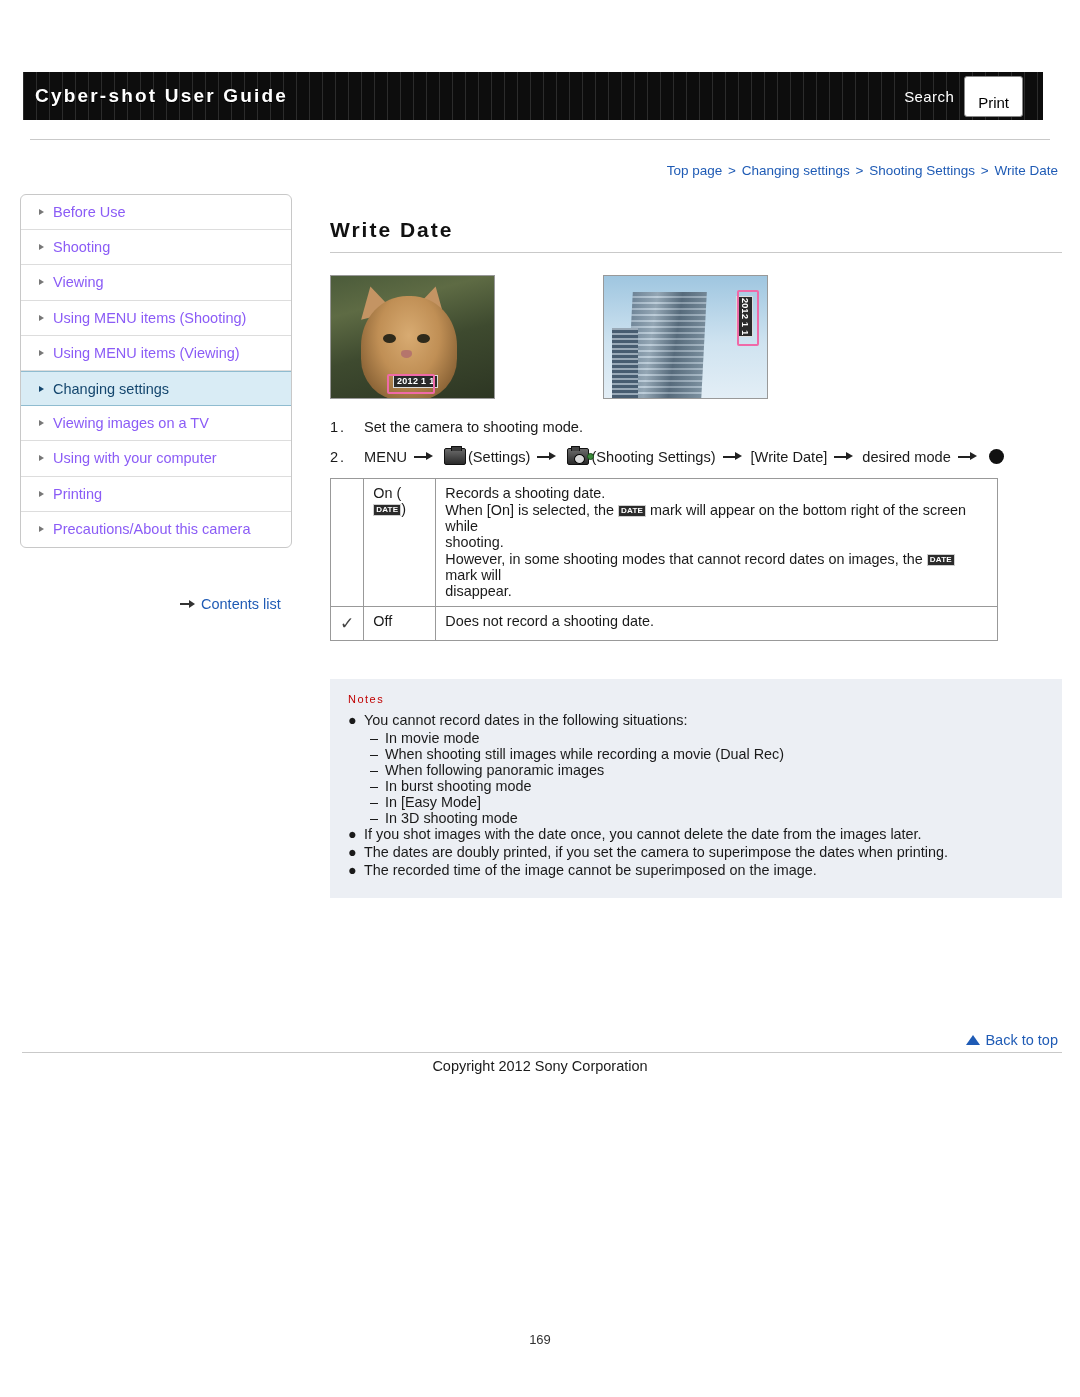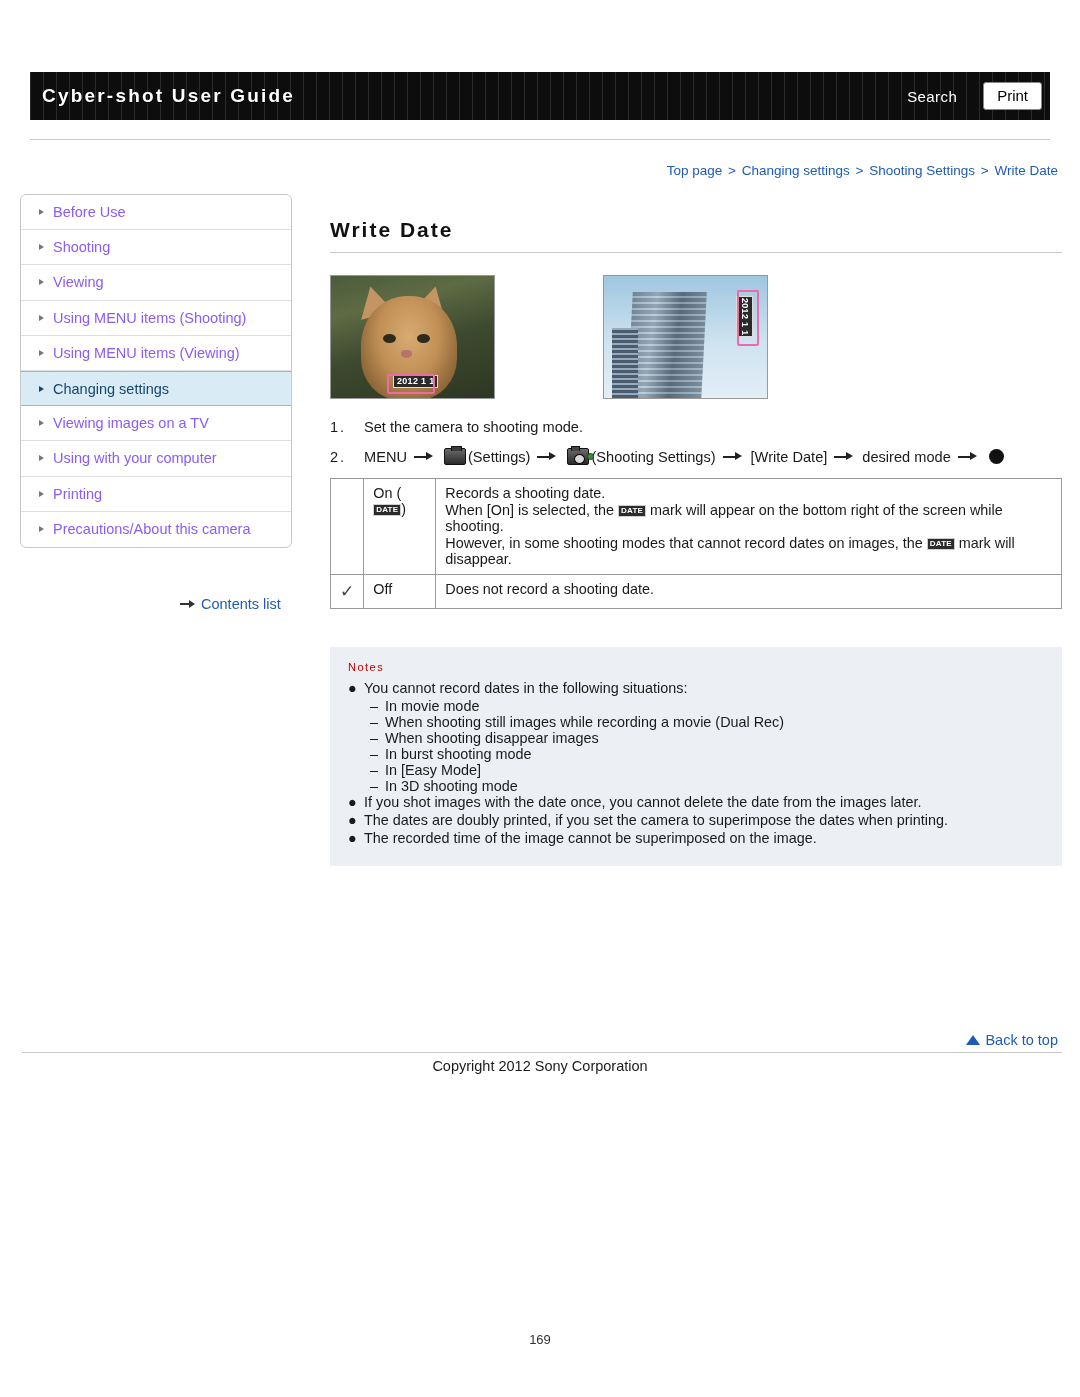--- a/index.html
+++ b/index.html
@@ -7,40 +7,40 @@
   body {
     width:1080px; height:1397px;
     background:#ffffff;
     font-family:"Liberation Sans", sans-serif;
     color:#1a1a1a;
     position:relative;
   }
 
   
   .header {
-    position:absolute; left:30px; top:72px; width:1020px; height:48px;
+    position:absolute; left:23px; top:72px; width:1020px; height:48px;
     background:#0d0d0d;
     background-image:repeating-linear-gradient(90deg,
         rgba(255,255,255,0.13) 0px, rgba(255,255,255,0.13) 1px,
         rgba(255,255,255,0) 1px, rgba(255,255,255,0) 13px);
     display:flex; align-items:center;
   }
   .header-title {
     color:#ffffff; font-size:19px; letter-spacing:2.2px;
     font-weight:bold; margin-left:12px; white-space:nowrap;
     text-shadow:0 1px 0 #000;
   }
-  .header-right { margin-left:auto; display:flex; align-items:center; gap:26px; margin-right:8px;justify-content:center; }
+  .header-right { margin-left:auto; display:flex; align-items:center; gap:10px; margin-right:20px;justify-content:center; }
   .search-link {
     color:#ffffff; font-size:15px; letter-spacing:0.4px; cursor:pointer;
   }
   .print-btn {
     background:#ffffff; color:#000; font-size:15px;
     border:1px solid #888; border-radius:3px;
-    padding:5px 13px 6px 13px; cursor:pointer; line-height:1;
+    padding:18px 13px 6px 13px; cursor:pointer; line-height:1;
   }
   .header-rule {
     position:absolute; left:30px; top:139px; width:1020px; height:1px; background:#c9c9c9;
   }
 
   
   .breadcrumb {
     position:absolute; right:22px; top:163px;
     font-size:13.5px; color:#1a4fa0;
   }
@@ -184,21 +184,21 @@
     position:absolute; right:-3px; top:-4px; width:7px; height:7px; border-radius:50%;
     background:#3d8b3d; border:1px solid #1b4d1b;
   }
   .black-dot {
     display:inline-block; width:15px; height:15px; border-radius:50%;
     background:#111; vertical-align:middle; margin-left:3px;
   }
 
   
   .opt-table {
-    margin-top:12px; width:732px; border-collapse:collapse;
+    margin-top:12px; width:668px; border-collapse:collapse;
     font-size:14.4px; color:#1a1a1a;
   }
   .opt-table td { border:1px solid #999; padding:6px 9px; vertical-align:top; }
   .col-check { width:30px; text-align:center; vertical-align:middle; }
   .col-label { width:72px; vertical-align:middle; }
   .check-mark { color:#444; font-size:17px; }
   .datechip {
     display:inline-block; background:#2b2b2b; color:#fff; font-size:8px;
     font-weight:bold; padding:1px 2px; border:1px solid #cfcfcf; line-height:1.05;
     letter-spacing:0.2px; vertical-align:middle;
@@ -402,21 +402,21 @@
     <div class="note-sub">
       <span class="dash">–</span>
       <span>In movie mode</span>
     </div>
     <div class="note-sub">
       <span class="dash">–</span>
       <span>When shooting still images while recording a movie (Dual Rec)</span>
     </div>
     <div class="note-sub">
       <span class="dash">–</span>
-      <span>When shooting disappear images</span>
+      <span>When following panoramic images</span>
     </div>
     <div class="note-sub">
       <span class="dash">–</span>
       <span>In burst shooting mode</span>
     </div>
     <div class="note-sub">
       <span class="dash">–</span>
       <span>In [Easy Mode]</span>
     </div>
     <div class="note-sub">

